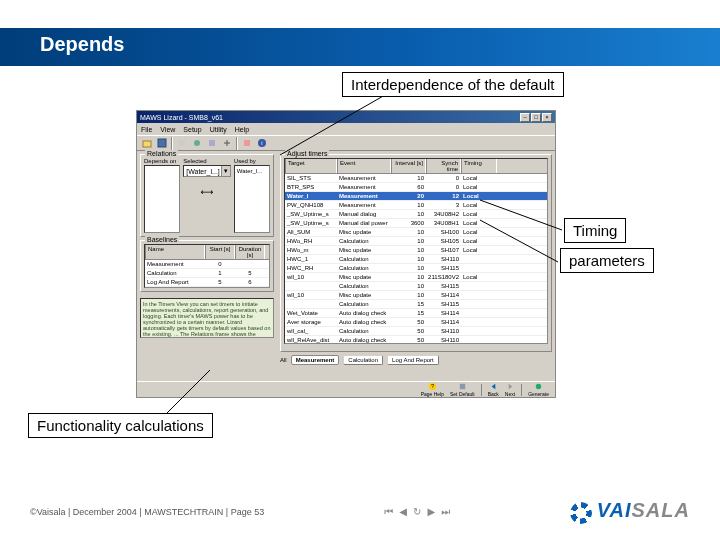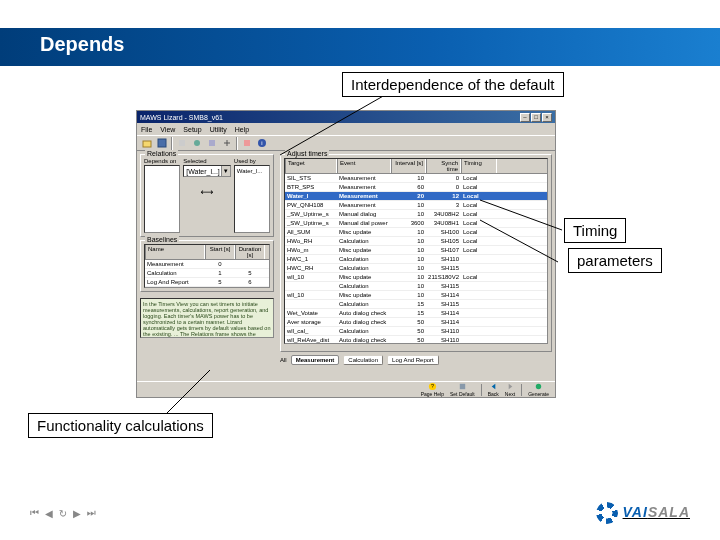--- a/index.html
+++ b/index.html
@@ -4,21 +4,21 @@
 <style>
   * { box-sizing: border-box; margin: 0; padding: 0; }
   body { width: 720px; height: 540px; font-family: Arial, sans-serif; background: #fff; position: relative; overflow: hidden; }
 
   .header-band { background: linear-gradient(to right, #003d7a, #0a5fb0 60%, #1a7fd0); height: 38px; position: absolute; top: 28px; left: 0; right: 0; }
   .title { position: absolute; top: 33px; left: 40px; color: #fff; font-size: 20px; font-weight: bold; }
 
   .callout { position: absolute; background: #fff; border: 1px solid #000; padding: 3px 8px; font-size: 15px; z-index: 20; }
   .c1 { top: 72px; left: 342px; }
   .c2 { top: 218px; left: 564px; }
-  .c3 { top: 248px; left: 560px; margin-left: 8px; }
+  .c3 { top: 248px; left: 560px; }
   .c4 { bottom: 102px; left: 28px; }
 
   .line { position: absolute; stroke: #000; stroke-width: 1; fill: none; z-index: 15; pointer-events: none; }
 
   .app { position: absolute; top: 110px; left: 136px; width: 420px; height: 288px; background: #d4d0c8; border: 1px solid #888; font-size: 7px; font-family: Tahoma, sans-serif; color: #000; z-index: 10; }
   .titlebar { height: 12px; background: linear-gradient(to right, #0a246a, #3a6ea5); color: #fff; display: flex; align-items: center; padding: 0 3px; justify-content: space-between; }
   .titlebar-text { font-size: 7px; }
   .titlebar-icons { display: flex; gap: 1px; }
   .tb-btn { width: 10px; height: 9px; background: #d4d0c8; border: 1px solid #fff; border-right-color: #666; border-bottom-color: #666; font-size: 6px; line-height: 7px; text-align: center; color: #000; }
 
@@ -71,21 +71,21 @@
 
   .bottom-bar { position: absolute; bottom: 0; left: 0; right: 0; height: 16px; background: #d4d0c8; border-top: 1px solid #fff; display: flex; justify-content: flex-end; align-items: center; gap: 6px; padding: 0 6px; }
   .bbtn { display: flex; flex-direction: column; align-items: center; font-size: 5px; cursor: pointer; }
   .bbtn svg { width: 9px; height: 9px; }
   .bsep { width: 1px; height: 12px; background: #888; }
 
   .footer { position: absolute; bottom: 16px; left: 30px; right: 30px; display: flex; align-items: center; justify-content: space-between; }
   .footer-text { font-size: 9px; color: #555; }
   .footer-nav { display: flex; gap: 6px; align-items: center; }
   .fnav { color: #888; font-size: 10px; }
-  .logo { font-size: 14px; font-weight: bold; font-style: italic; letter-spacing: 1px; text-decoration: underline; }
+  .logo { font-size: 20px; font-weight: bold; font-style: italic; letter-spacing: 1px; }
   .logo-blue { color: #0a5fb0; }
   .logo-gray { color: #888; }
   .logo-circ { display: inline-block; width: 22px; height: 22px; position: relative; vertical-align: middle; }
   .logo-circ::before { content: ''; position: absolute; inset: 0; border-radius: 50%; background: radial-gradient(circle, #0a5fb0 30%, transparent 31%), conic-gradient(#0a5fb0 0 12%, transparent 12% 20%, #0a5fb0 20% 32%, transparent 32% 40%, #0a5fb0 40% 52%, transparent 52% 60%, #0a5fb0 60% 72%, transparent 72% 80%, #0a5fb0 80% 92%, transparent 92%); border-radius: 50%; -webkit-mask: radial-gradient(circle, transparent 35%, #000 36% 98%, transparent 99%); mask: radial-gradient(circle, transparent 35%, #000 36% 98%, transparent 99%); }
 </style>
 </head>
 <body>
 
 <div class="header-band"></div>
 <div class="title">Depends</div>
@@ -409,20 +409,21 @@
     <div class="bbtn">
         <svg viewBox="0 0 10 10">
           <circle cx="5" cy="5" r="3" fill="#2a6"></circle>
         </svg>
         <span>Generate</span>
       </div>
   </div>
 </div>
 
 <div class="footer">
+  <span class="footer-text"><span>©Vaisala | December 2004 | MAWSTECHTRAIN | Page </span><span>53</span></span>
   <div class="footer-nav">
     <span class="fnav">⏮</span>
     <span class="fnav">◀</span>
     <span class="fnav">↻</span>
     <span class="fnav">▶</span>
     <span class="fnav">⏭</span>
   </div>
   <span>
     <span class="logo-circ"></span>
     <span class="logo"><span class="logo-blue">VAI</span><span class="logo-gray">SALA</span></span>

